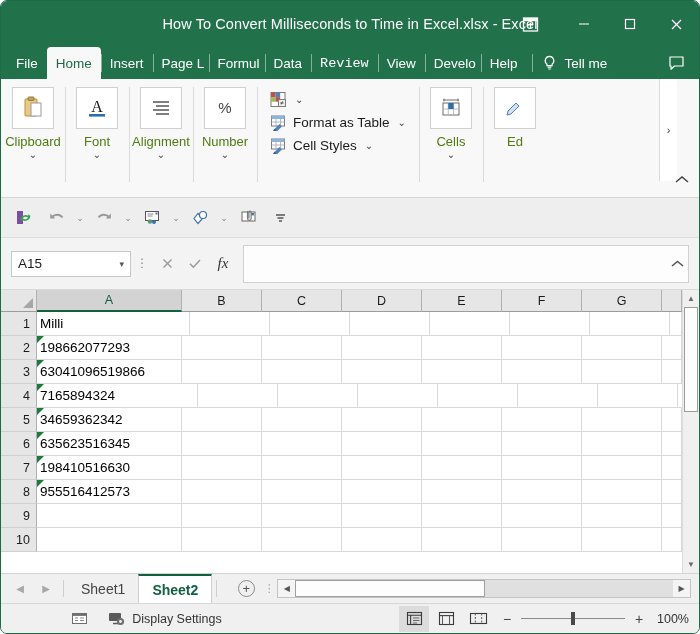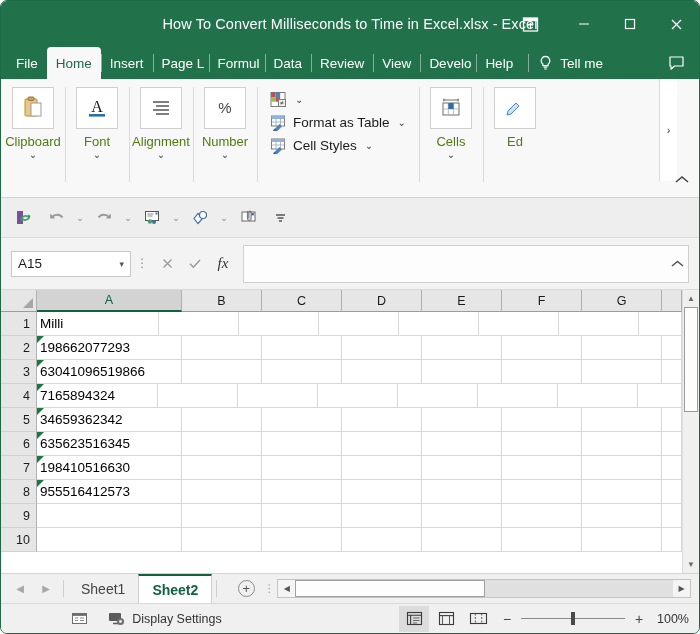--- a/index.html
+++ b/index.html
@@ -50,21 +50,21 @@
     display: flex; align-items: flex-end;
     flex: none; padding-left: 6px;
   }
   .tab {
     height: 32px; color: #ffffff; font-size: 13.5px;
     display: flex; align-items: center;
     padding: 0 9px; position: relative;
     white-space: nowrap; overflow: hidden;
     max-width: 56px;
   }
-  .tab.wide { max-width: none; }
+  .tab.wide { max-width: none; font-family: Liberation Mono, monospace; }
   .tab:not(:first-child)::before {
     content: ""; position: absolute; left: 0; top: 7px;
     height: 18px; width: 1px; background: rgba(255,255,255,.45);
   }
   .tab.active {
     background: #f8f8f8; color: #1d6b46;
     border-radius: 4px 4px 0 0;
     text-align: center;
   }
   .tab.active::before { display: none; }
@@ -658,21 +658,21 @@
               <span>G</span>
             </div>
           <div class="colhead" style="flex:1"></div>
         </div>
 
         <div class="rows">
           <div class="row">
             <div class="rowhead">
                 <span>1</span>
               </div>
-            <div class="cell" style="width:122px">
+            <div class="cell" style="width:153px">
                 <span>Milli</span>
               </div>
             <div class="cell" style="width:80px"></div>
             <div class="cell" style="width:80px"></div>
             <div class="cell" style="width:80px"></div>
             <div class="cell" style="width:80px"></div>
             <div class="cell" style="width:80px"></div>
             <div class="cell" style="width:80px"></div>
             <div class="cell" style="flex:1"></div>
           </div>
@@ -703,21 +703,21 @@
             <div class="cell" style="width:80px"></div>
             <div class="cell" style="width:80px"></div>
             <div class="cell" style="width:80px"></div>
             <div class="cell" style="width:80px"></div>
             <div class="cell" style="flex:1"></div>
           </div>
           <div class="row">
             <div class="rowhead">
                 <span>4</span>
               </div>
-            <div class="cell flagged" style="width:121px">
+            <div class="cell flagged" style="width:161px">
                 <span>7165894324</span>
               </div>
             <div class="cell" style="width:80px"></div>
             <div class="cell" style="width:80px"></div>
             <div class="cell" style="width:80px"></div>
             <div class="cell" style="width:80px"></div>
             <div class="cell" style="width:80px"></div>
             <div class="cell" style="width:80px"></div>
             <div class="cell" style="flex:1"></div>
           </div>

